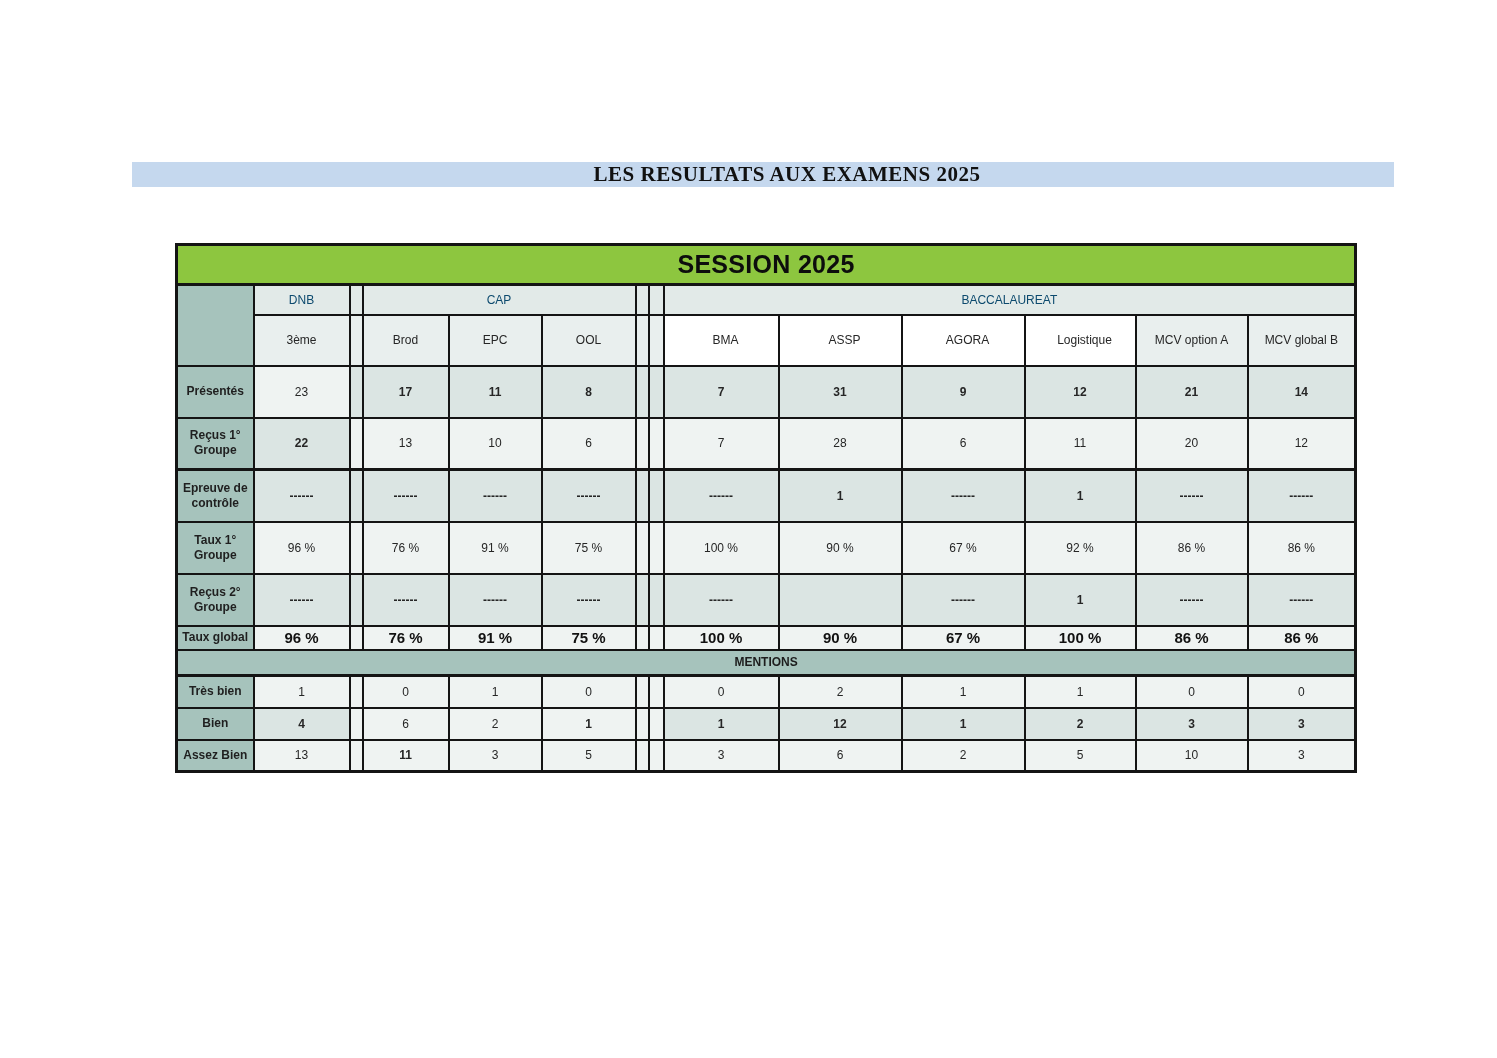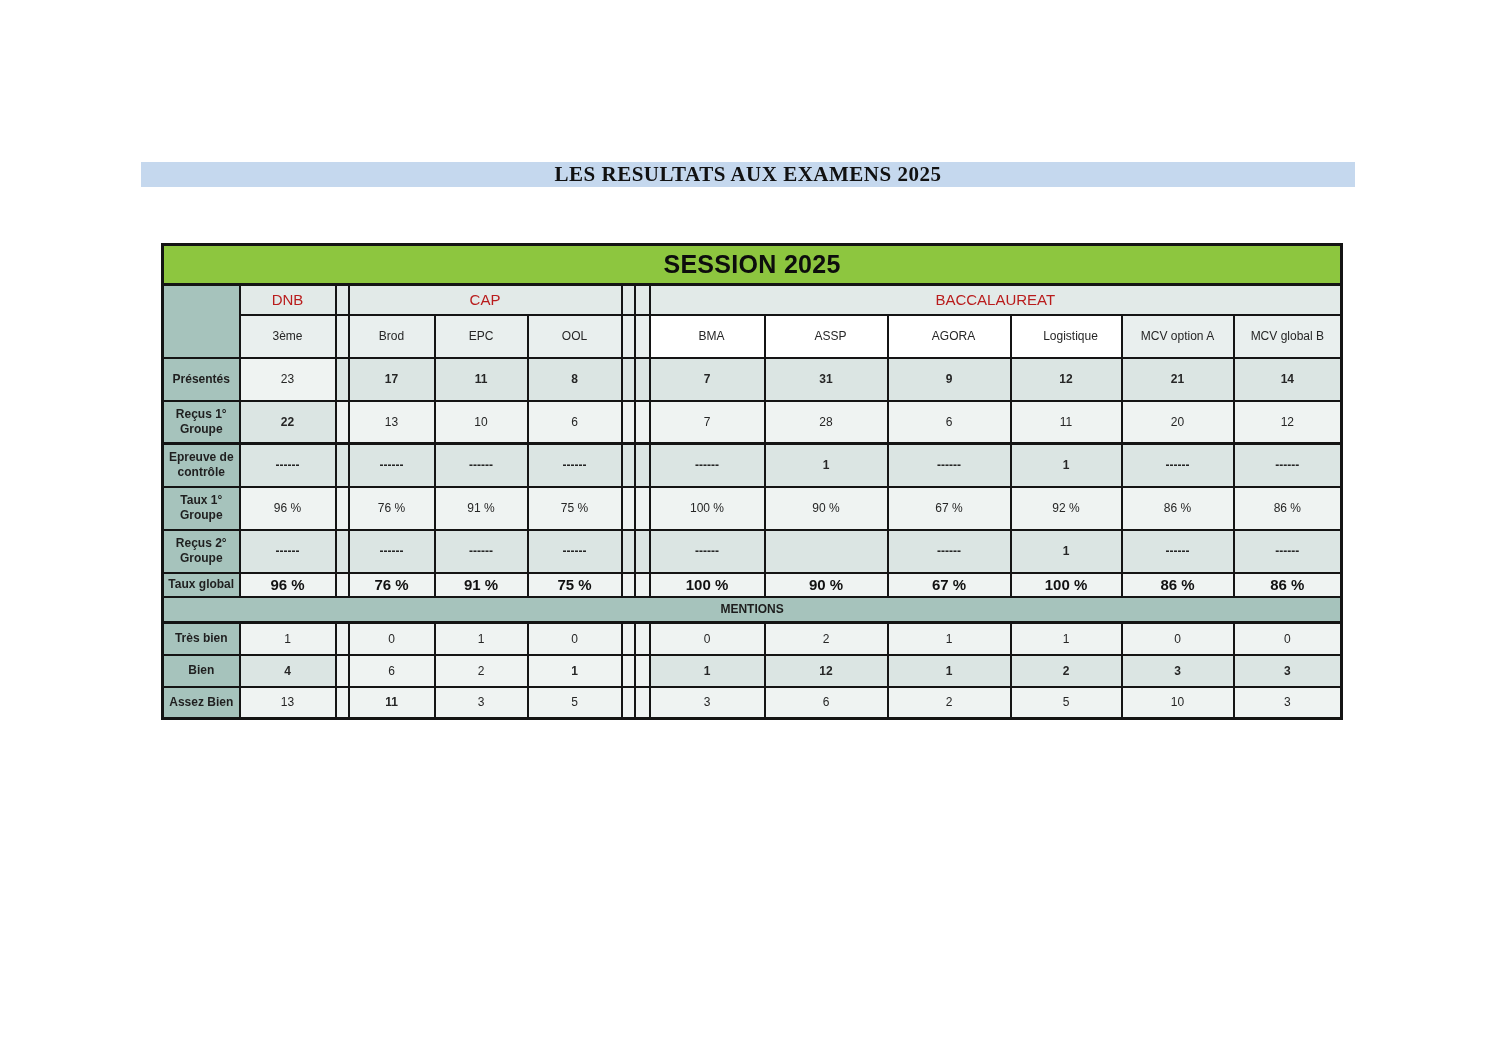--- a/index.html
+++ b/index.html
@@ -2,47 +2,47 @@
 <html><head>
 <meta charset="utf-8">
 <style>
   html,body{margin:0;padding:0;}
   body{
     width:1497px;height:1058px;background:#ffffff;overflow:hidden;position:relative;
     font-family:"Liberation Sans",sans-serif;color:#1c1c1c;
   }
   
   .title-bar{
-    position:absolute;left:141px;top:162px;width:1214px;height:25px;
-    background:#c5d8ee;display:flex;align-items:center;justify-content:center;
+    position:absolute;left:132px;top:162px;width:1214px;height:25px;
+    background:#c5d8ee;display:flex;align-items:center;justify-content:center;padding-left:48px;
   }
   .title-bar span{
     font-family:"Liberation Serif",serif;font-weight:bold;font-size:21px;
     letter-spacing:.5px;color:#111;
   }
   
-  .tbl-wrap{position:absolute;left:161px;top:243px;}
+  .tbl-wrap{position:absolute;left:175px;top:243px;}
   table{border-collapse:collapse;table-layout:fixed;width:1179px;}
   td{
     border:2px solid #141414;text-align:center;vertical-align:middle;
     font-size:12px;color:#262626;padding:0 2px;overflow:hidden;
   }
   tr.r-session{height:40px;}
   tr.r-group{height:30px;}
-  tr.r-sub{height:43px;}
-  tr.r-data{height:43px;margin-left:24px;}
+  tr.r-sub{height:51px;}
+  tr.r-data{height:52px;margin-left:24px;}
   tr.r-taux{height:24px;}
   tr.r-band{height:26px;}
   tr.r-mention{height:32px;}
   td.session{
     background:#8dc63f;font-weight:bold;font-size:25px;color:#0d0d0d;
     border:3px solid #141414;letter-spacing:.3px;
   }
   td.corner{background:#a6c3bc;}
-  td.group{background:#e2eae8;font-size:15px;color:#b91c1c;margin-left:48px;}
+  td.group{background:#e2eae8;font-size:12px;color:#0c4a6e;margin-left:48px;}
   td.sub-tint{background:#e9efee;}
   td.sub-white{background:#ffffff;padding-left:11px;}
   td.rowhead{
     background:#a6c3bc;font-weight:bold;font-size:12px;color:#1f1f1f;
     line-height:1.25;padding:0 3px;
   }
   td.cl{background:#eff3f2;}
   td.cd{background:#dbe5e3;font-weight:bold;}
   td.spacer{padding:0;}
   td.b{font-weight:bold;}

